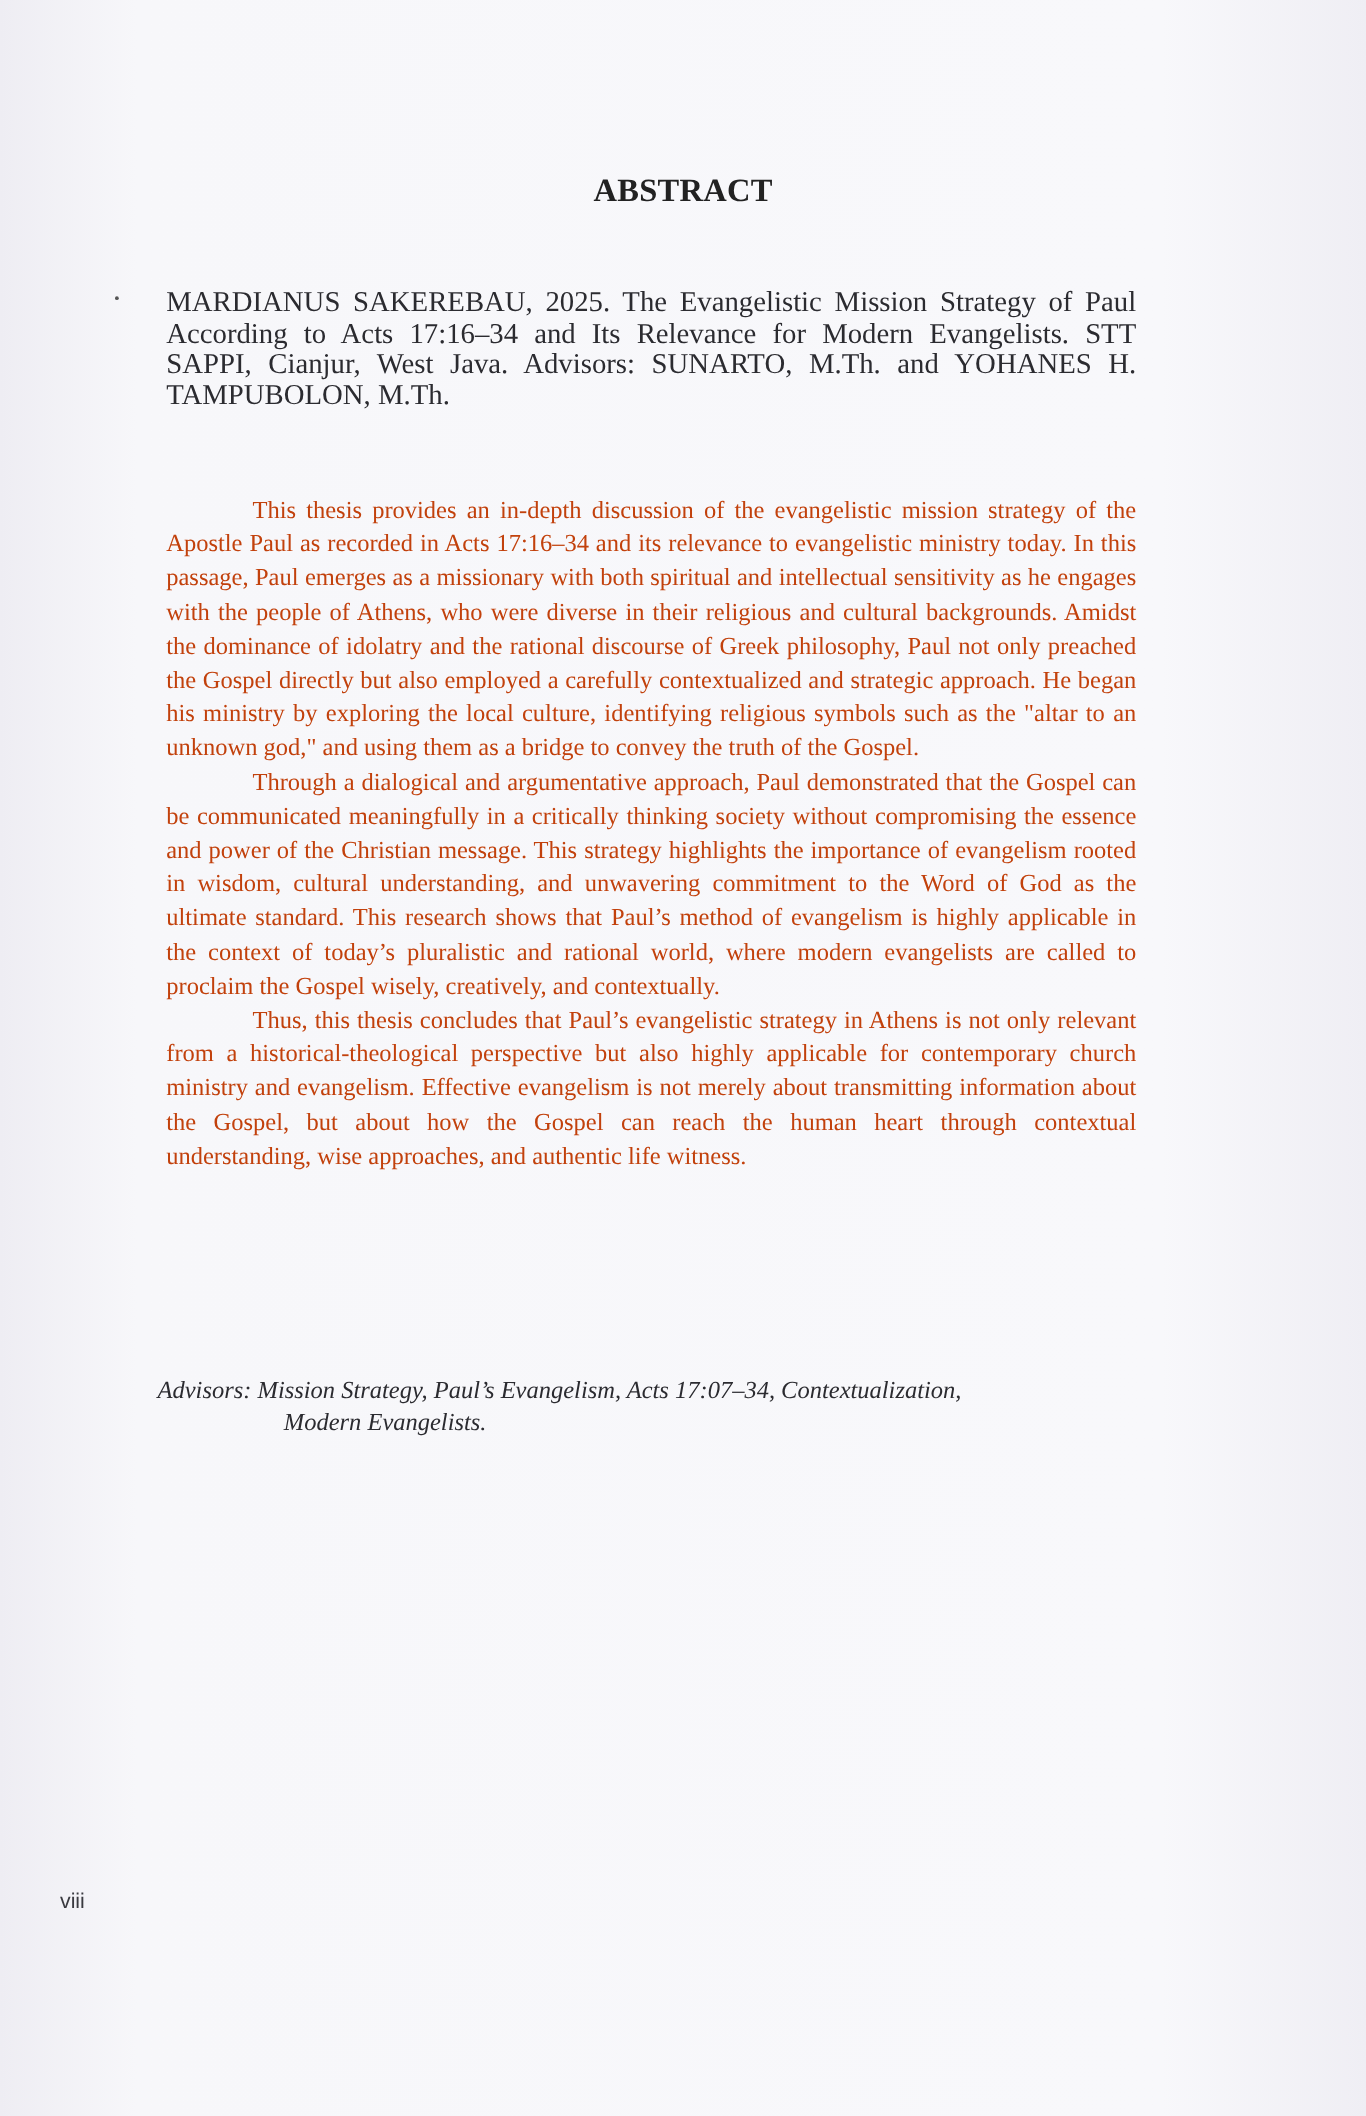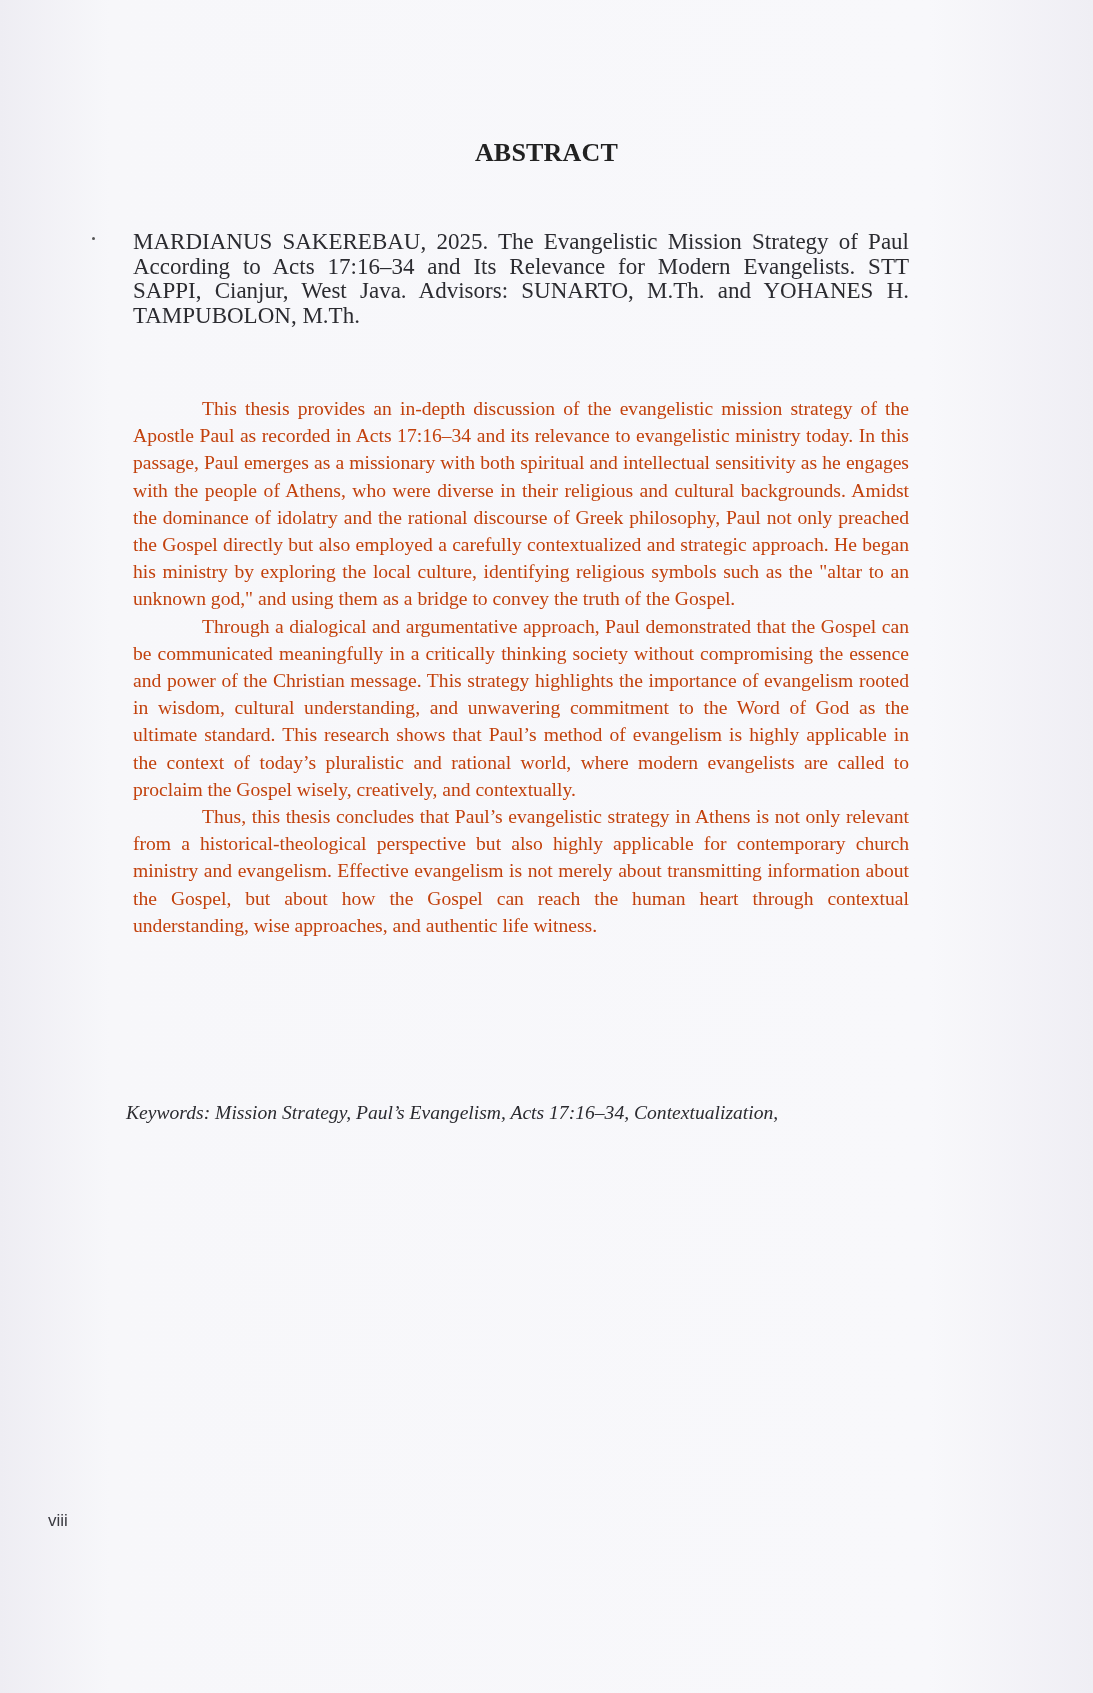--- a/index.html
+++ b/index.html
@@ -52,16 +52,17 @@
 
 <div class="citation">MARDIANUS SAKEREBAU, 2025. The Evangelistic Mission Strategy of Paul According to Acts 17:16–34 and Its Relevance for Modern Evangelists. STT SAPPI, Cianjur, West Java. Advisors: SUNARTO, M.Th. and YOHANES H. TAMPUBOLON, M.Th.</div>
 
 <div class="body">
   <p>This thesis provides an in-depth discussion of the evangelistic mission strategy of the Apostle Paul as recorded in Acts 17:16–34 and its relevance to evangelistic ministry today. In this passage, Paul emerges as a missionary with both spiritual and intellectual sensitivity as he engages with the people of Athens, who were diverse in their religious and cultural backgrounds. Amidst the dominance of idolatry and the rational discourse of Greek philosophy, Paul not only preached the Gospel directly but also employed a carefully contextualized and strategic approach. He began his ministry by exploring the local culture, identifying religious symbols such as the "altar to an unknown god," and using them as a bridge to convey the truth of the Gospel.</p>
   <p>Through a dialogical and argumentative approach, Paul demonstrated that the Gospel can be communicated meaningfully in a critically thinking society without compromising the essence and power of the Christian message. This strategy highlights the importance of evangelism rooted in wisdom, cultural understanding, and unwavering commitment to the Word of God as the ultimate standard. This research shows that Paul’s method of evangelism is highly applicable in the context of today’s pluralistic and rational world, where modern evangelists are called to proclaim the Gospel wisely, creatively, and contextually.</p>
   <p>Thus, this thesis concludes that Paul’s evangelistic strategy in Athens is not only relevant from a historical-theological perspective but also highly applicable for contemporary church ministry and evangelism. Effective evangelism is not merely about transmitting information about the Gospel, but about how the Gospel can reach the human heart through contextual understanding, wise approaches, and authentic life witness.</p>
 </div>
 
 <div class="keywords">
-  <span class="kw-label">Keywords</span><span>: </span><span>Mission Strategy, Paul’s Evangelism, Acts 17:16–34, Contextualization,</span>
+  <span class="kw-label">Advisors</span><span>: </span><span>Mission Strategy, Paul’s Evangelism, Acts 17:07–34, Contextualization,</span>
+  <span class="kw-cont">Modern Evangelists.</span>
 </div>
 
 <div class="page-num">viii</div>
 
 </body></html>

